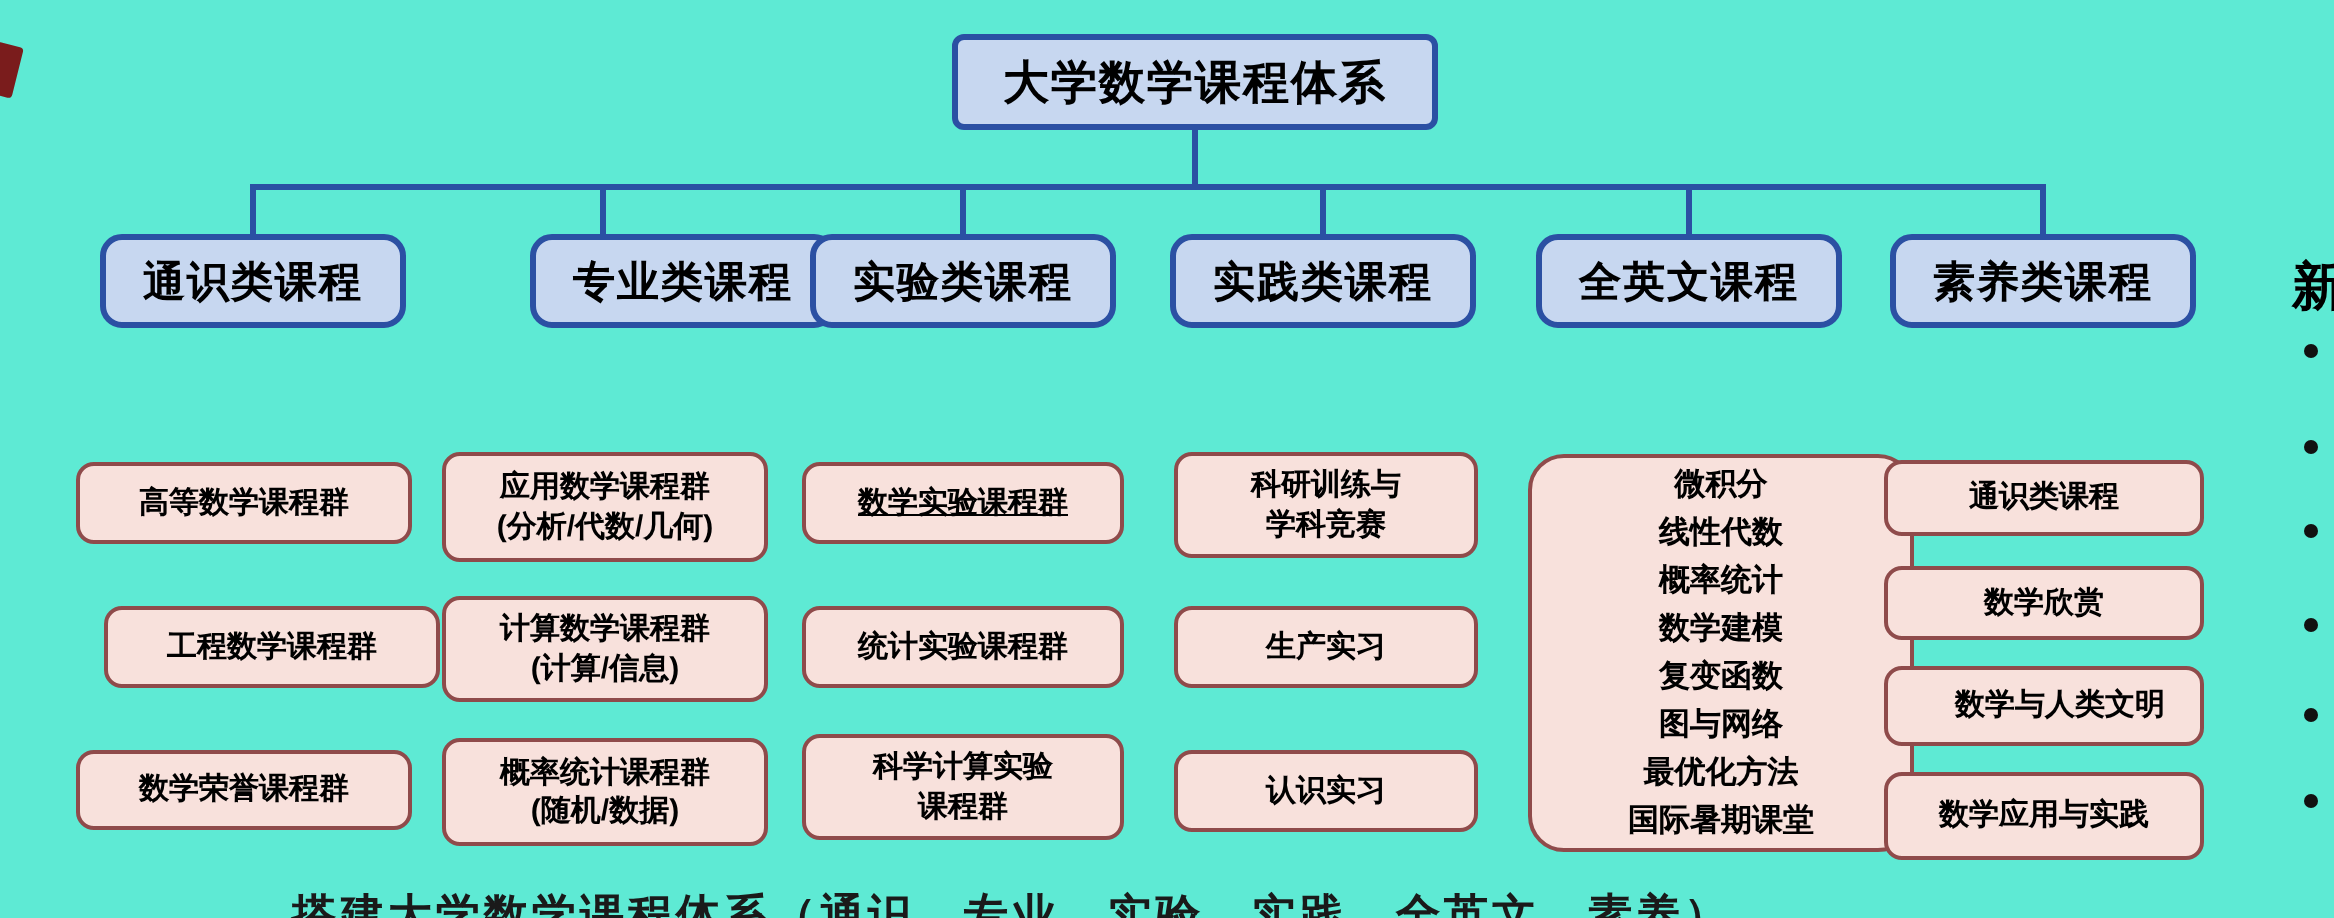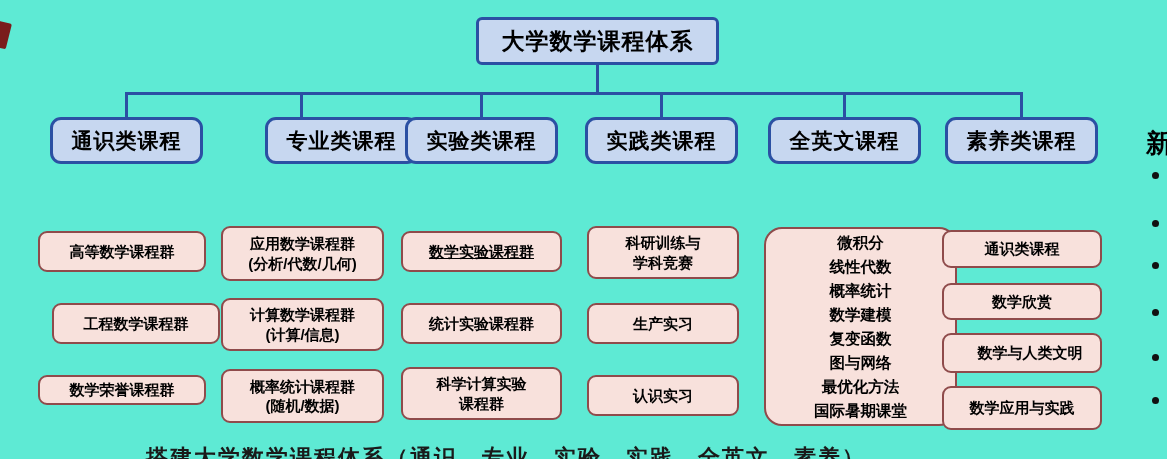--- a/index.html
+++ b/index.html
@@ -101,21 +101,21 @@
 
   <div class="header-box" style="left:50px;">通识类课程</div>
   <div class="header-box" style="left:225px;margin-left:40px;">专业类课程</div>
   <div class="header-box" style="left:405px;">实验类课程</div>
   <div class="header-box" style="left:585px;">实践类课程</div>
   <div class="header-box" style="left:768px;">全英文课程</div>
   <div class="header-box" style="left:945px;">素养类课程</div>
 
   <div class="item-box" style="left:38px; top:231px; width:168px; height:41px;">高等数学课程群</div>
   <div class="item-box" style="left:38px; top:303px; width:168px; height:41px;margin-left:14px;">工程数学课程群</div>
-  <div class="item-box" style="left:38px; top:375px; width:168px; height:30px;">数学荣誉课程群</div>
+  <div class="item-box" style="left:38px; top:375px; width:168px; height:40px;">数学荣誉课程群</div>
 
   <div class="item-box" style="left:221px; top:226px; width:163px; height:55px;">应用数学课程群
 (分析/代数/几何)</div>
   <div class="item-box" style="left:221px; top:298px; width:163px; height:53px;">计算数学课程群
 (计算/信息)</div>
   <div class="item-box" style="left:221px; top:369px; width:163px; height:54px;">概率统计课程群
 (随机/数据)</div>
 
   <div class="item-box" style="left:401px; top:231px; width:161px; height:41px;text-decoration:underline;">数学实验课程群</div>
   <div class="item-box" style="left:401px; top:303px; width:161px; height:41px;">统计实验课程群</div>

